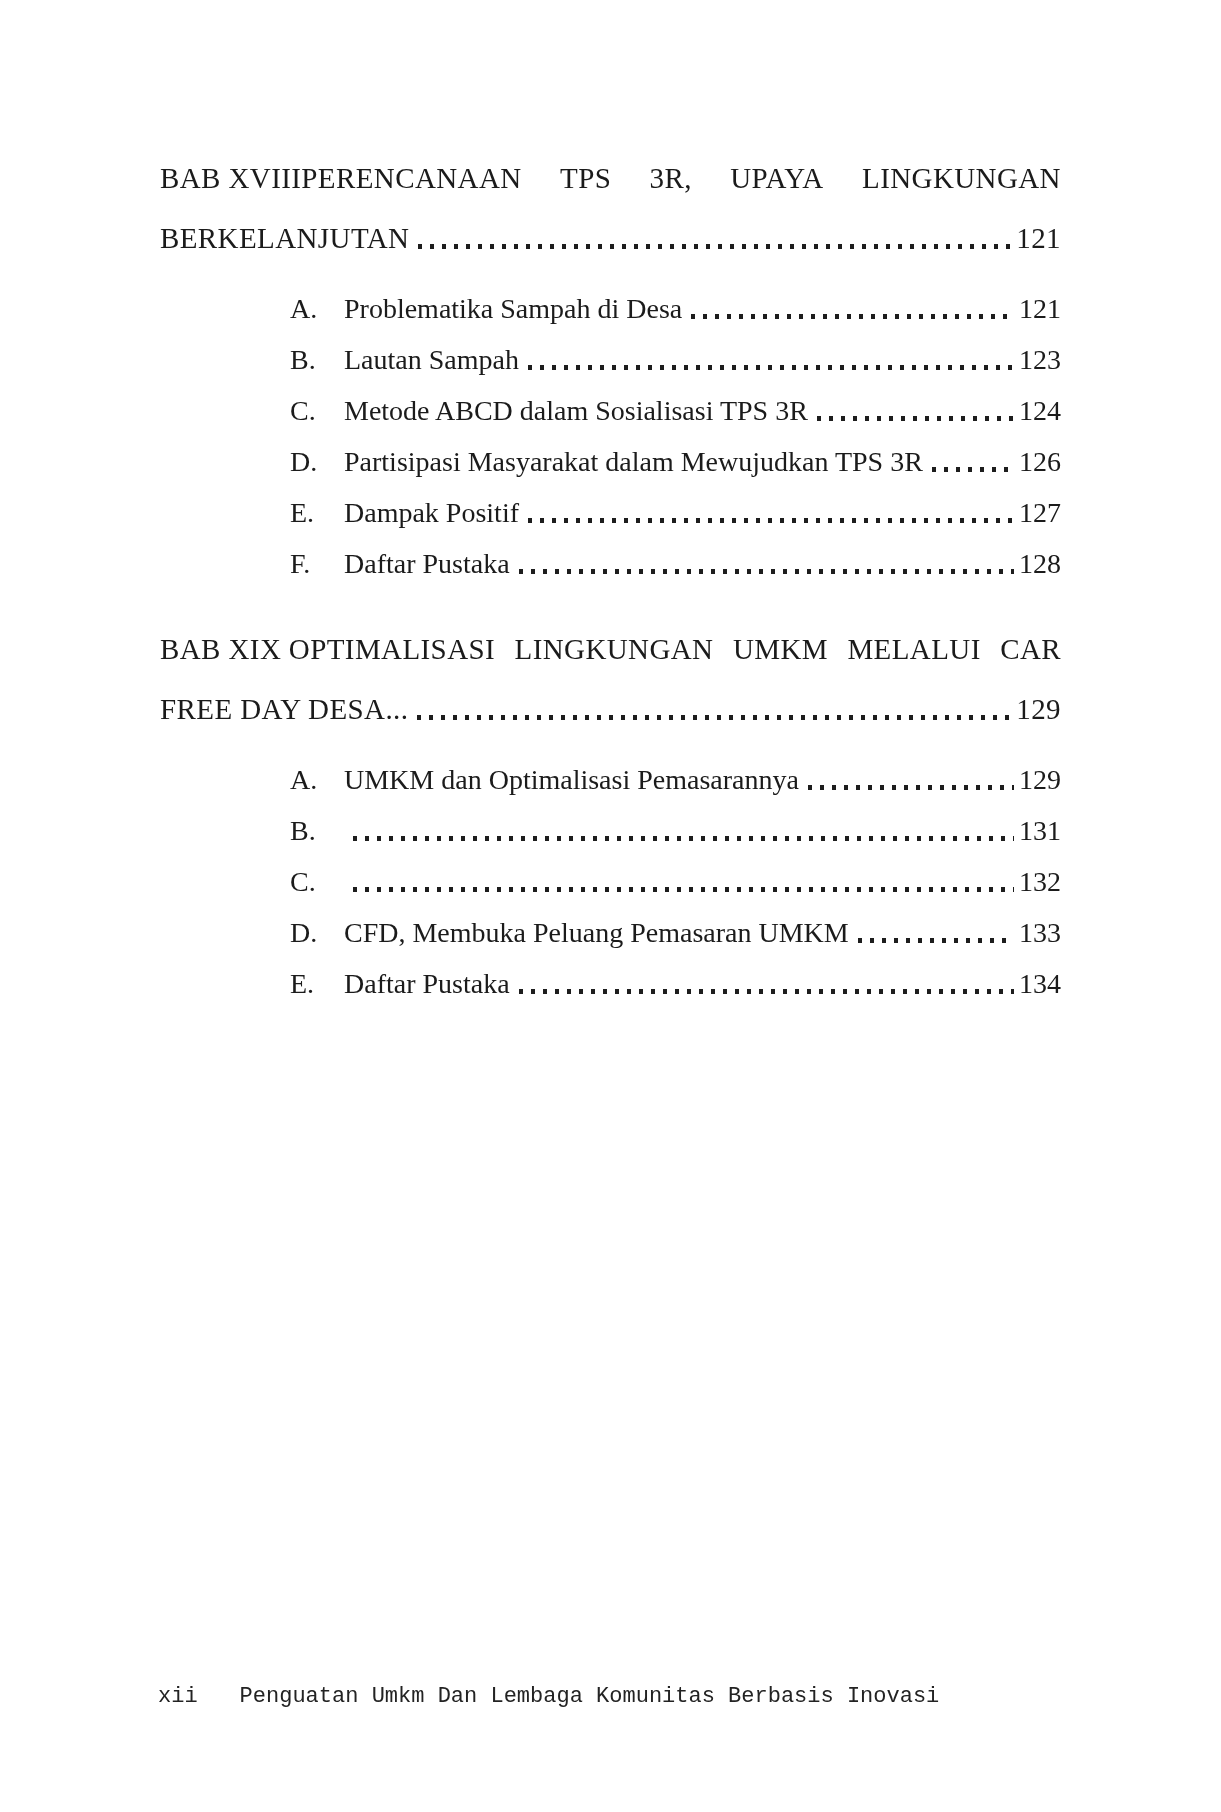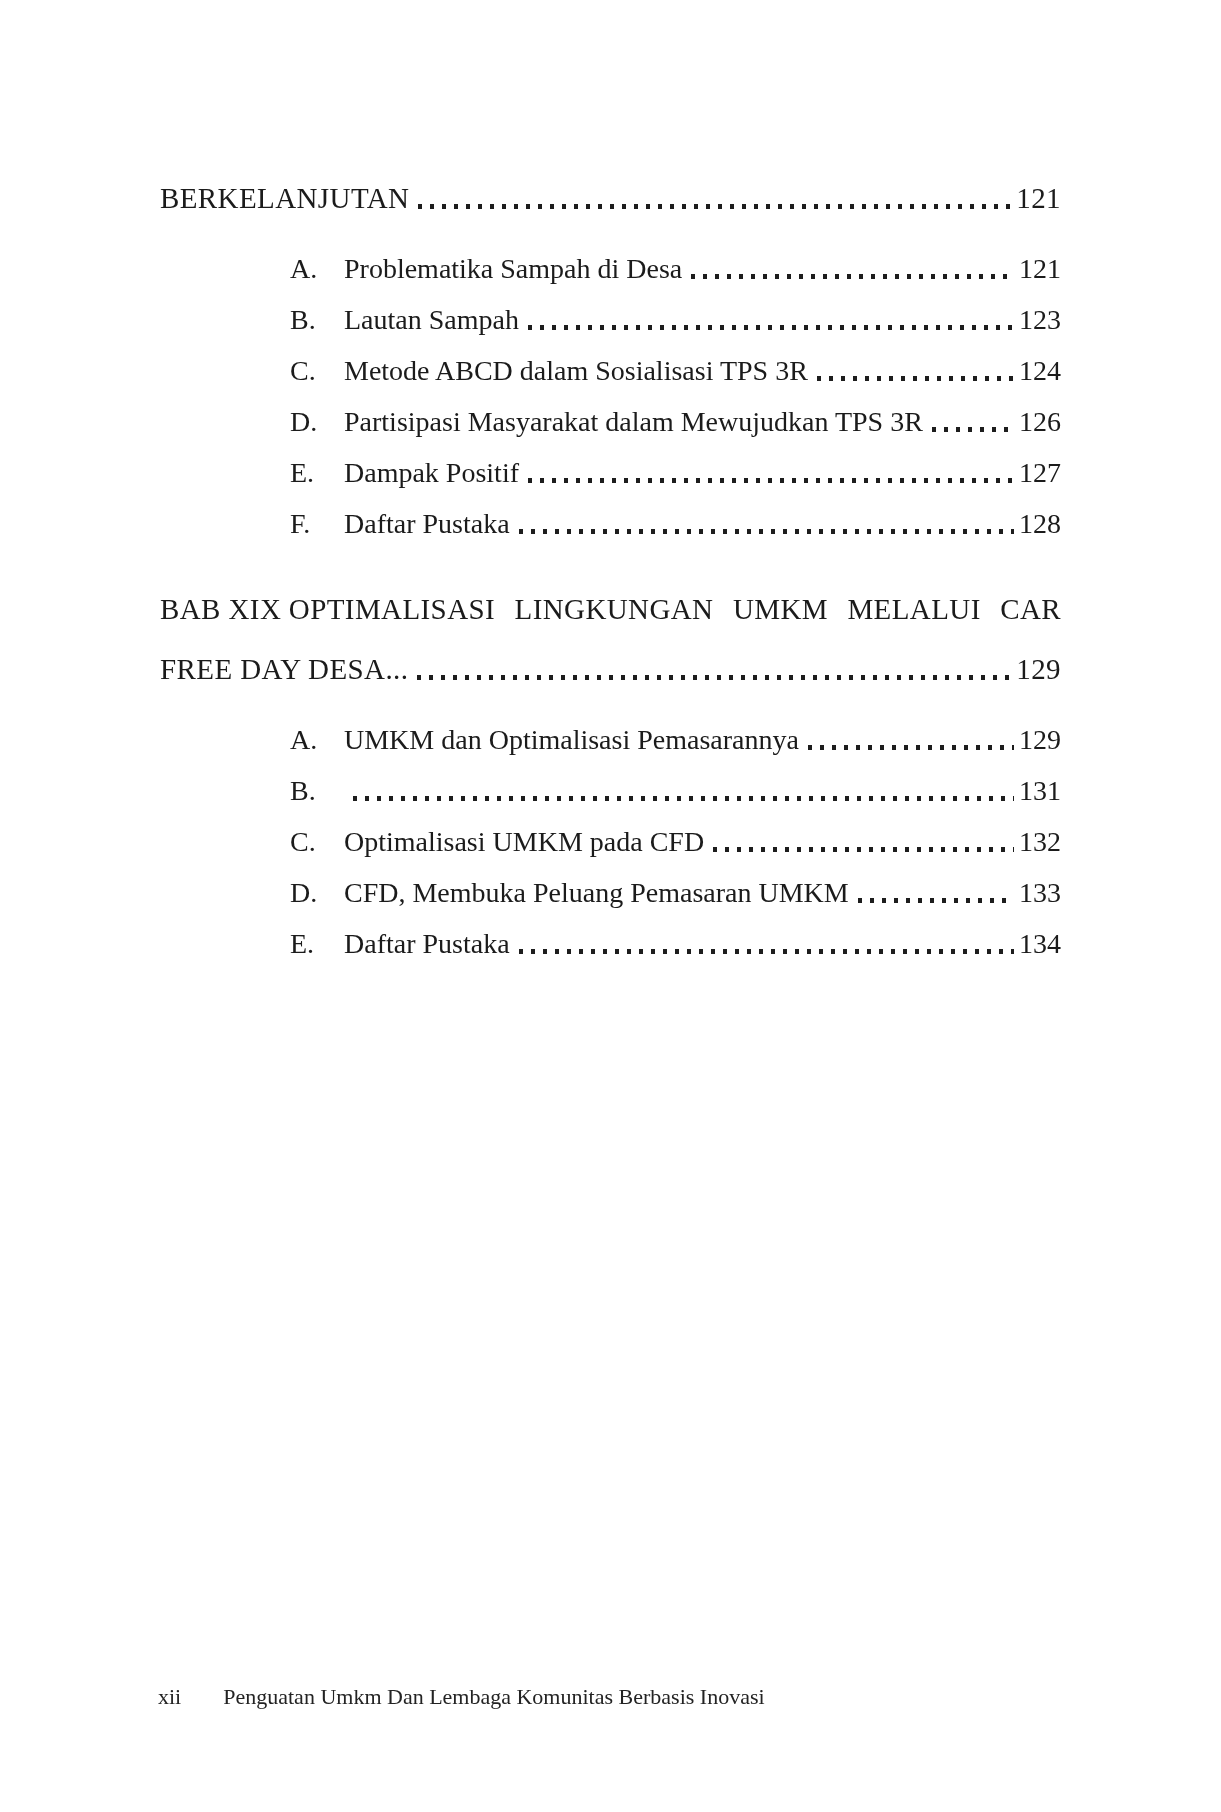--- a/index.html
+++ b/index.html
@@ -64,31 +64,38 @@
   }
   .pagenum { flex: none; }
 
   .footer {
     position: absolute;
     left: 158px;
     top: 1684px;
     display: flex;
     align-items: baseline;
     gap: 42px;
-    font-family: Liberation Serif, serif;
+    font-family: Liberation Mono, monospace;
     font-size: 22px;
     color: #232323;
   }
 </style>
 </head>
 <body>
 
 <div class="content">
 
   <section class="chapter">
+    <div class="ch-line1">
+      <span>BAB XVIIIPERENCANAAN</span>
+      <span>TPS</span>
+      <span>3R,</span>
+      <span>UPAYA</span>
+      <span>LINGKUNGAN</span>
+    </div>
     <div class="ch-line2">
       <span class="item-title">BERKELANJUTAN</span>
       <span class="dots"></span>
       <span class="pagenum">121</span>
     </div>
 
     <div class="items">
       <div class="toc-item">
         <span class="item-letter">A.</span>
         <span class="item-title">Problematika Sampah di Desa</span>
@@ -149,21 +156,20 @@
         <span class="dots"></span>
         <span class="pagenum">129</span>
       </div>
       <div class="toc-item">
         <span class="item-letter">B.</span>
         <span class="dots"></span>
         <span class="pagenum">131</span>
       </div>
       <div class="toc-item">
         <span class="item-letter">C.</span>
-        <span class="item-title">Optimalisasi UMKM pada CFD</span>
         <span class="dots"></span>
         <span class="pagenum">132</span>
       </div>
       <div class="toc-item">
         <span class="item-letter">D.</span>
         <span class="item-title">CFD, Membuka Peluang Pemasaran UMKM</span>
         <span class="dots"></span>
         <span class="pagenum">133</span>
       </div>
       <div class="toc-item">

